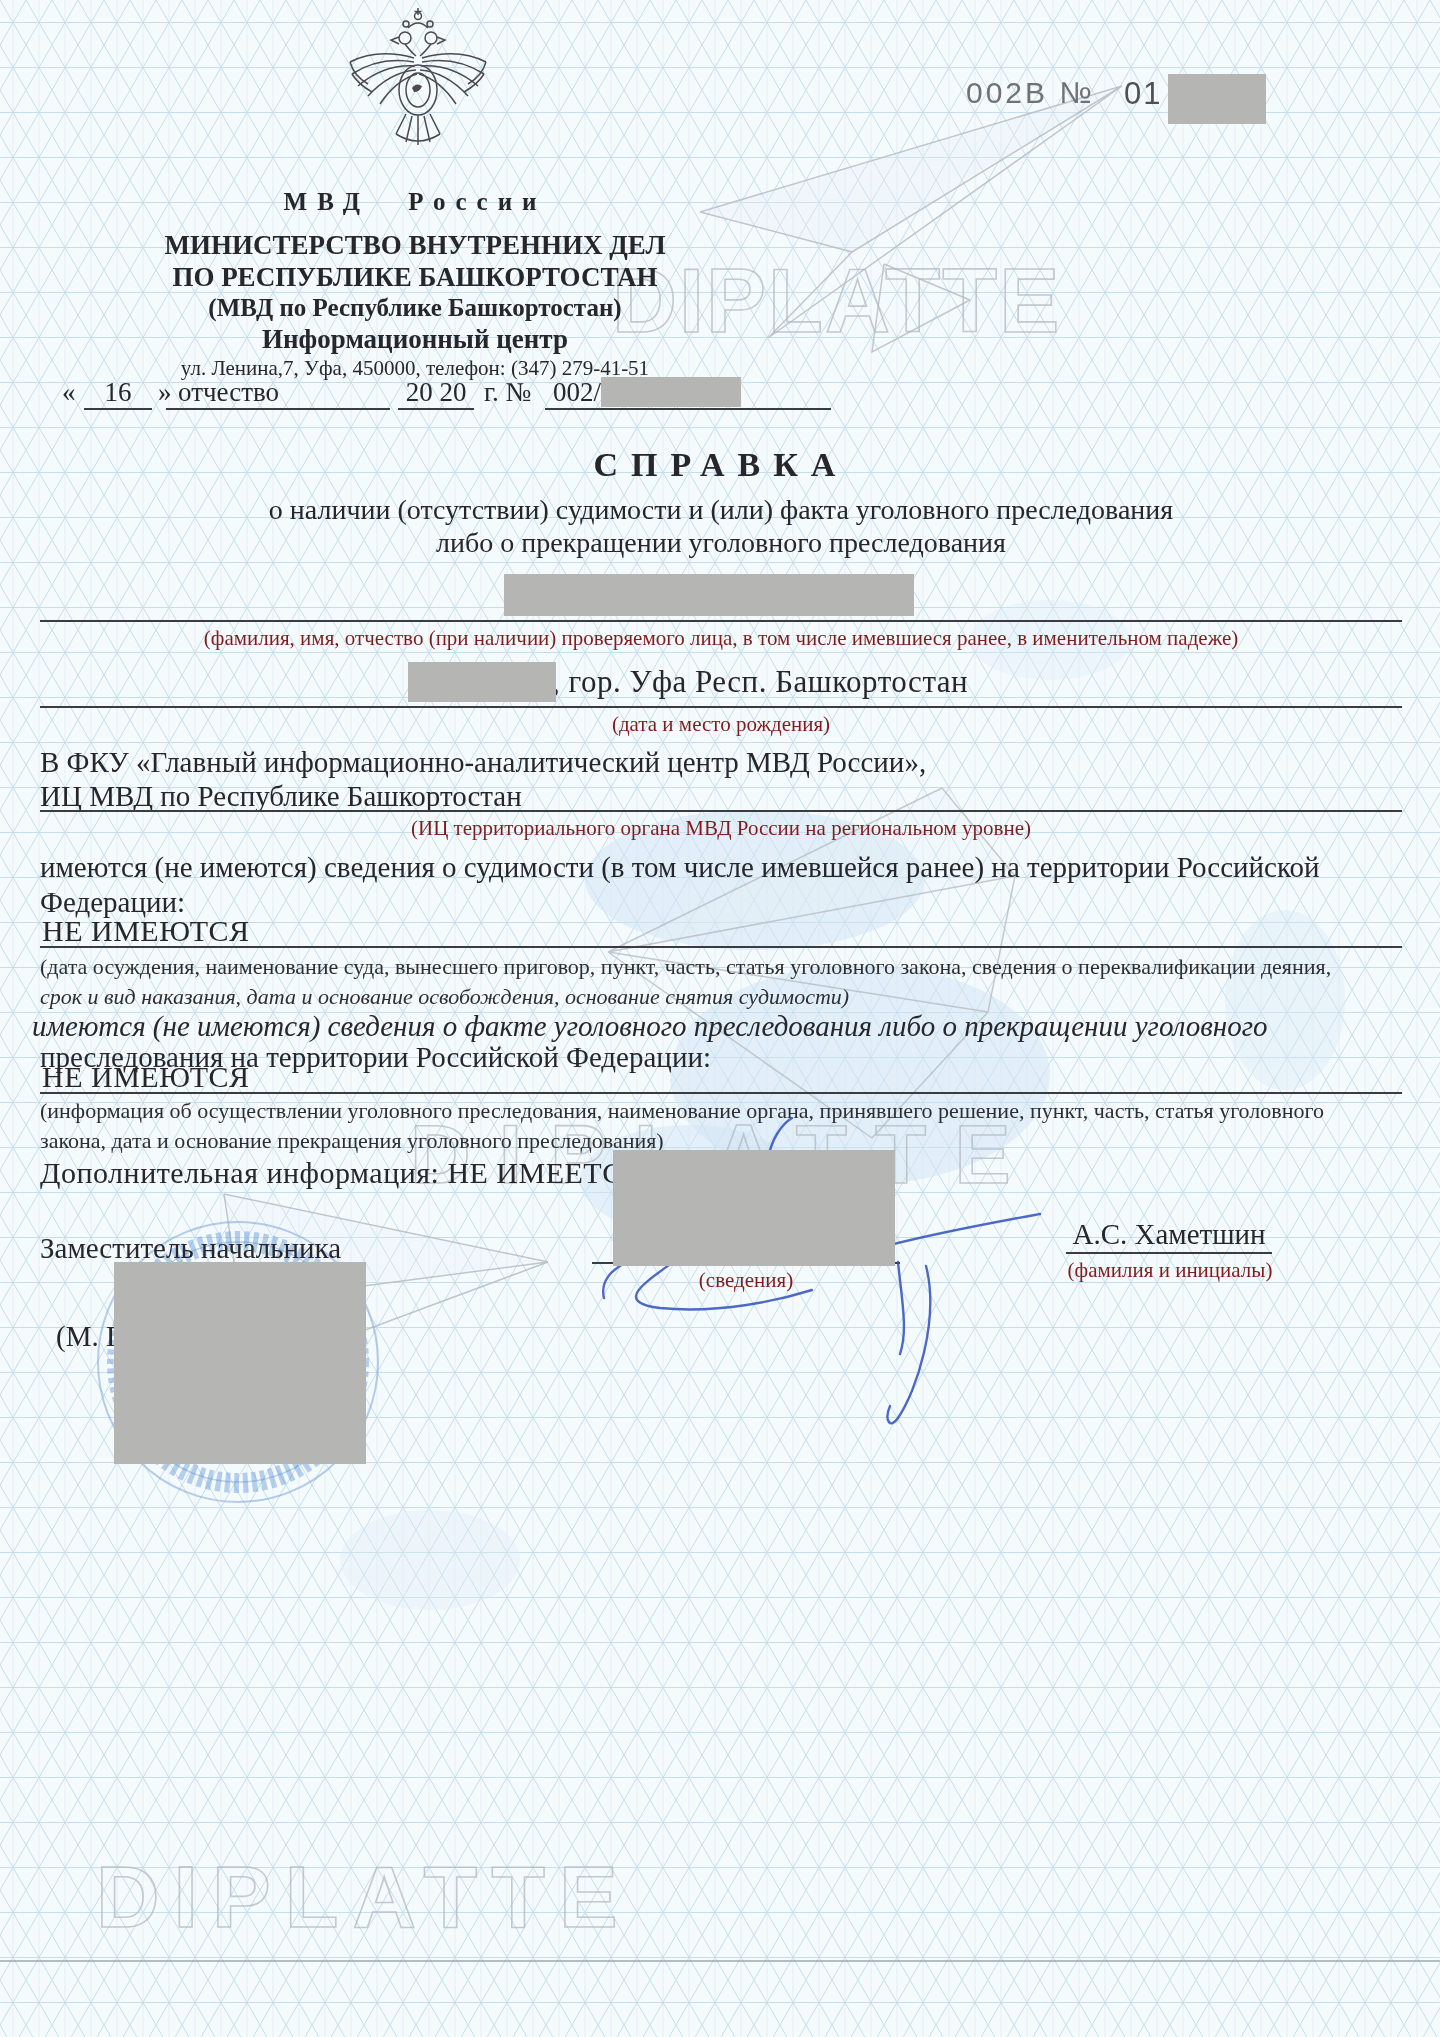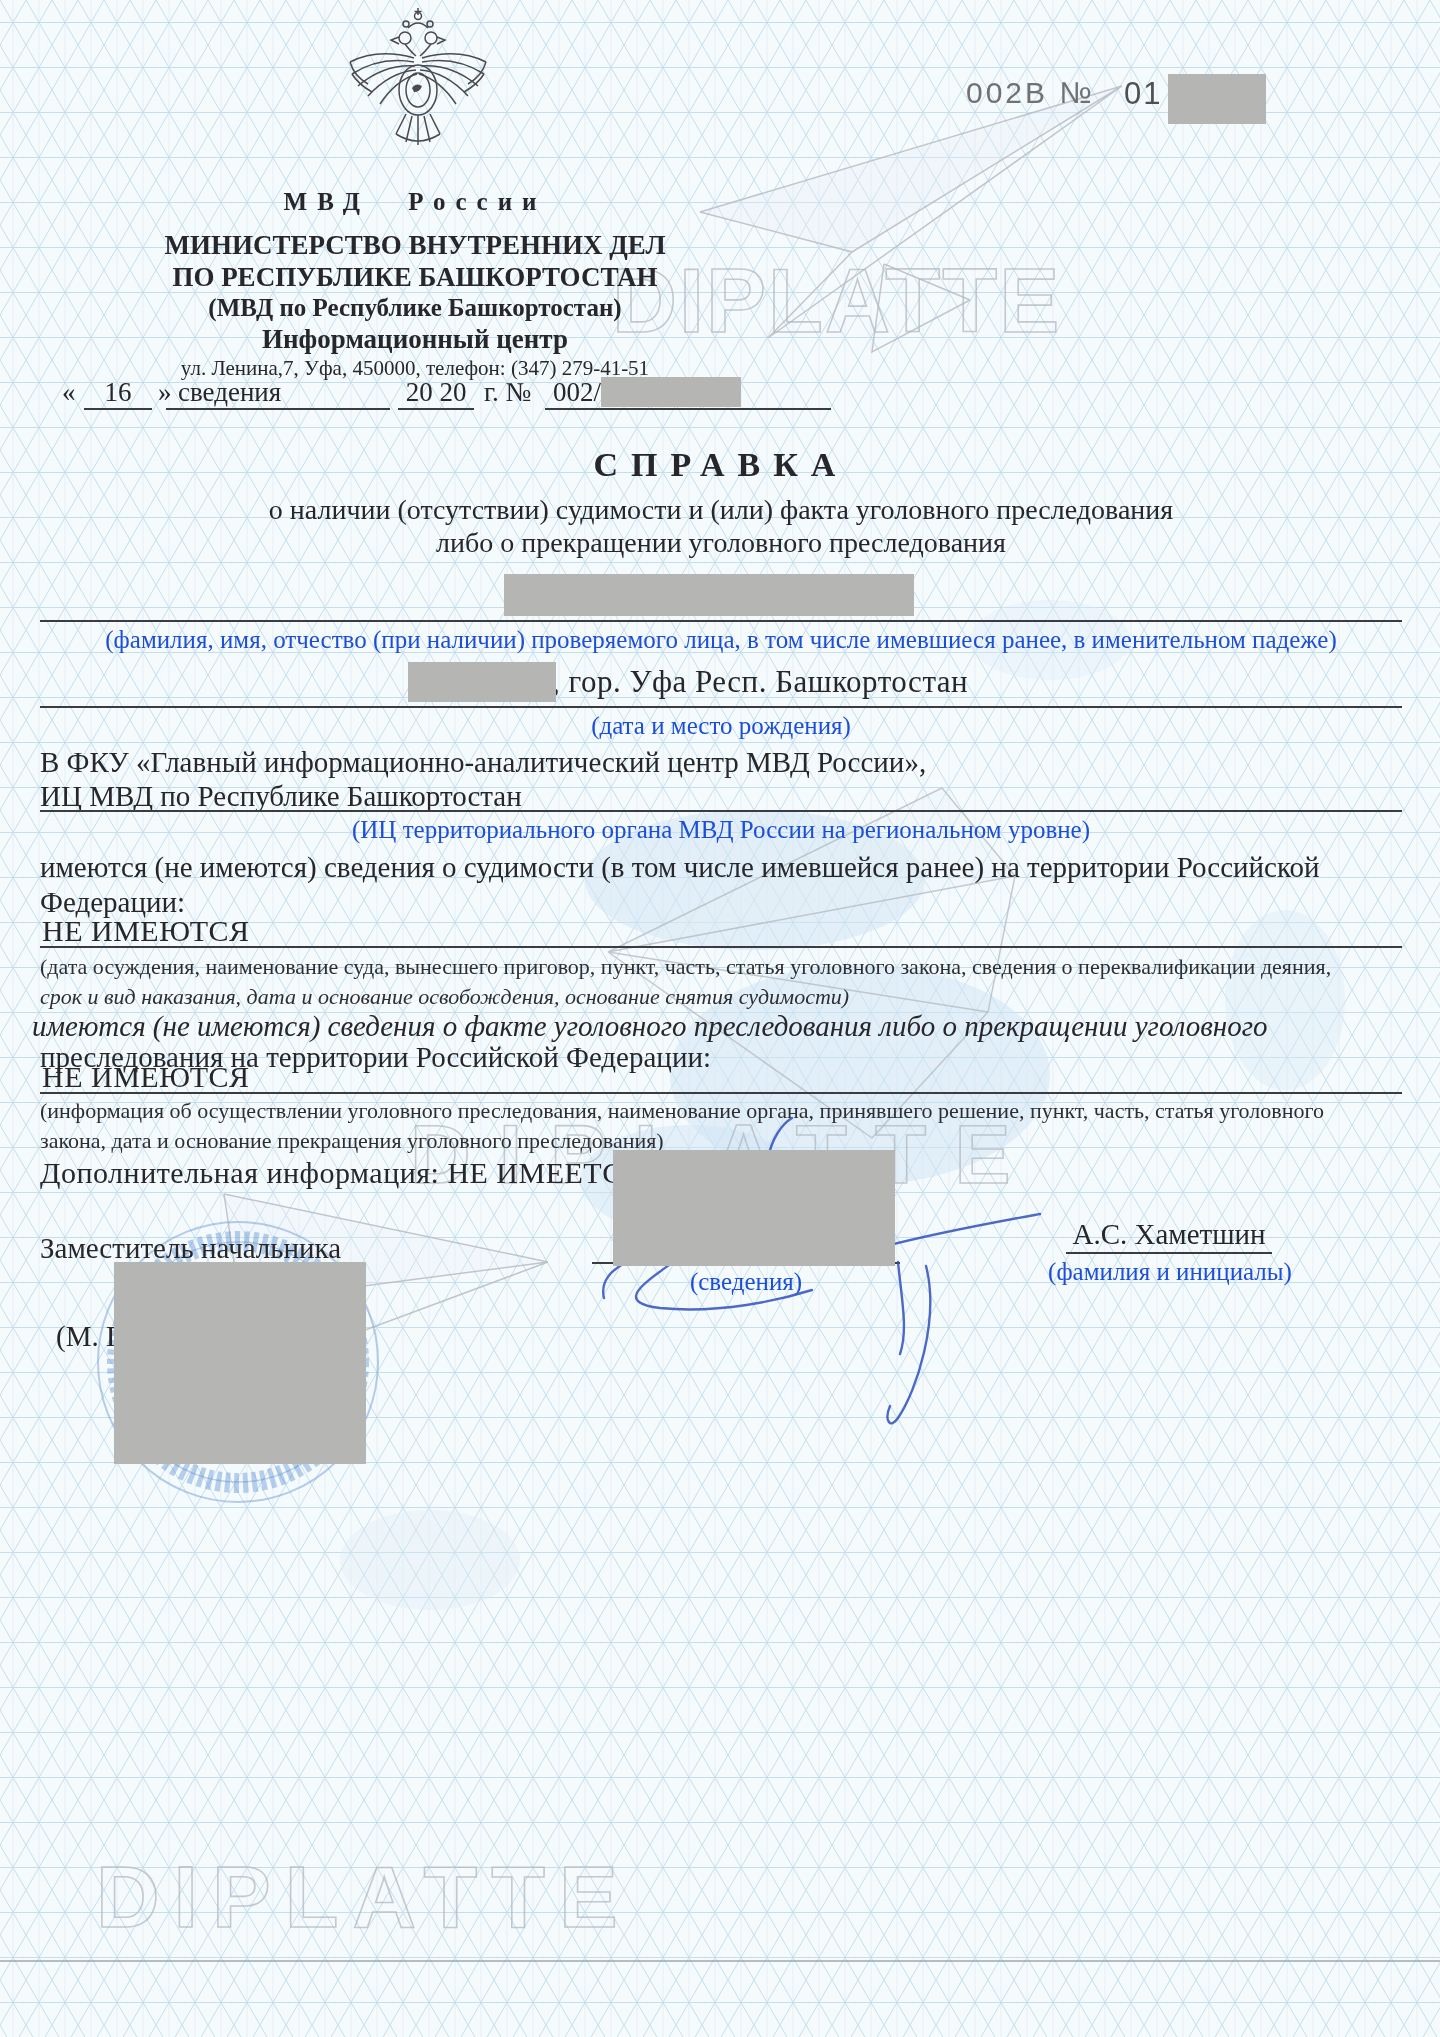--- a/index.html
+++ b/index.html
@@ -5,21 +5,21 @@
   html,body{margin:0;padding:0;background:#e9e9e9;}
   .page{position:relative;width:1440px;height:2037px;overflow:hidden;background:#f4fafd;
         font-family:"Liberation Serif","DejaVu Serif",serif;color:#26262b;}
   .abs{position:absolute;white-space:nowrap;}
   .blk{position:absolute;}
   .b{font-weight:bold;}
   .ctr{text-align:center;}
   .hdrblock{left:115px;width:600px;text-align:center;}
   .body-t{font-size:29px;}
   .big-t{font-size:30px;letter-spacing:.5px;}
-  .cap{font-size:25px;color:#1d4ed8;}
+  .cap{font-size:21px;color:#7f1d1d;}
   .longcap{font-size:22px;color:#2d2e33;}
   .hr{position:absolute;border-top:2px solid #3b3c41;}
   .u{border-bottom:2px solid #3b3c41;display:inline-block;}
   .dt{font-size:27px;}
   .wm{position:absolute;font-family:"Liberation Sans","DejaVu Sans",sans-serif;font-weight:bold;
       color:transparent;-webkit-text-stroke:1.6px #b3b9bf;opacity:.75;white-space:nowrap;}
   .box{position:absolute;background:#b5b6b4;}
   .serial{font-family:"Liberation Sans","DejaVu Sans",sans-serif;color:#6f7173;}
 </style>
 </head>
@@ -103,21 +103,21 @@
   <div class="abs hdrblock b" style="top:188px;font-size:25px;letter-spacing:10px;word-spacing:22px;">МВД России</div>
   <div class="abs hdrblock b" style="top:230px;font-size:27px;">МИНИСТЕРСТВО ВНУТРЕННИХ ДЕЛ</div>
   <div class="abs hdrblock b" style="top:262px;font-size:27px;">ПО РЕСПУБЛИКЕ БАШКОРТОСТАН</div>
   <div class="abs hdrblock b" style="top:294px;font-size:25px;">(МВД по Республике Башкортостан)</div>
   <div class="abs hdrblock b" style="top:324px;font-size:27px;">Информационный центр</div>
   <div class="abs hdrblock" style="top:356px;font-size:21px;">ул. Ленина,7, Уфа, 450000, телефон: (347) 279-41-51</div>
 
   <div class="abs dt" style="left:62px;top:377px;">«</div>
   <div class="abs dt u ctr" style="left:84px;top:377px;width:68px;">16</div>
   <div class="abs dt" style="left:158px;top:377px;">»</div>
-  <div class="abs dt u" style="left:166px;top:377px;width:212px;padding-left:12px;">сведения</div>
+  <div class="abs dt u" style="left:166px;top:377px;width:212px;padding-left:12px;">отчество</div>
   <div class="abs dt u ctr" style="left:398px;top:377px;width:76px;">20 20</div>
   <div class="abs dt" style="left:484px;top:377px;">г. №</div>
   <div class="abs dt u" style="left:545px;top:377px;width:278px;padding-left:8px;">002/1</div>
 
   <div class="abs b ctr" style="left:40px;top:446px;width:1362px;font-size:34px;letter-spacing:13px;">СПРАВКА</div>
   <div class="abs ctr" style="left:40px;top:494px;width:1362px;font-size:28px;">о наличии (отсутствии) судимости и (или) факта уголовного преследования</div>
   <div class="abs ctr" style="left:40px;top:527px;width:1362px;font-size:28px;">либо о прекращении уголовного преследования</div>
 
   <div class="hr" style="left:40px;top:620px;width:1362px;"></div>
   <div class="abs ctr cap" style="left:40px;top:626px;width:1362px;">(фамилия, имя, отчество (при наличии) проверяемого лица, в том числе имевшиеся ранее, в именительном падеже)</div>

